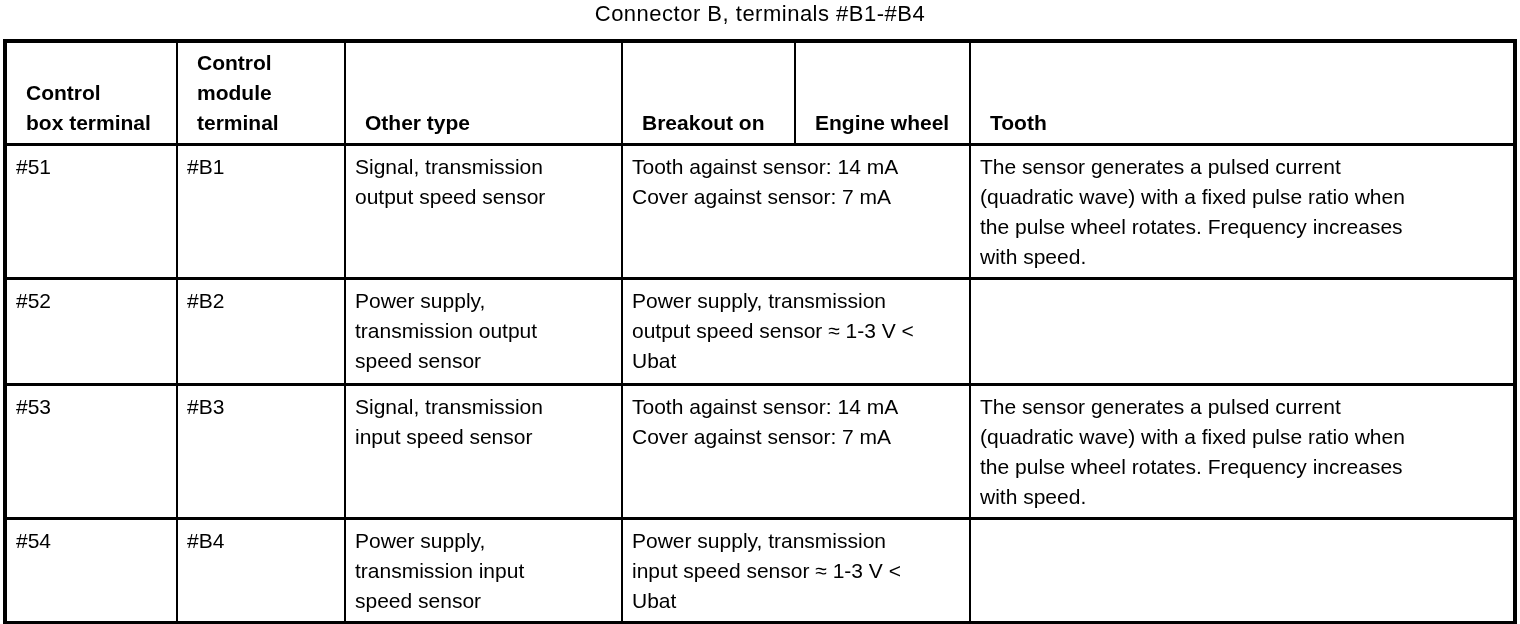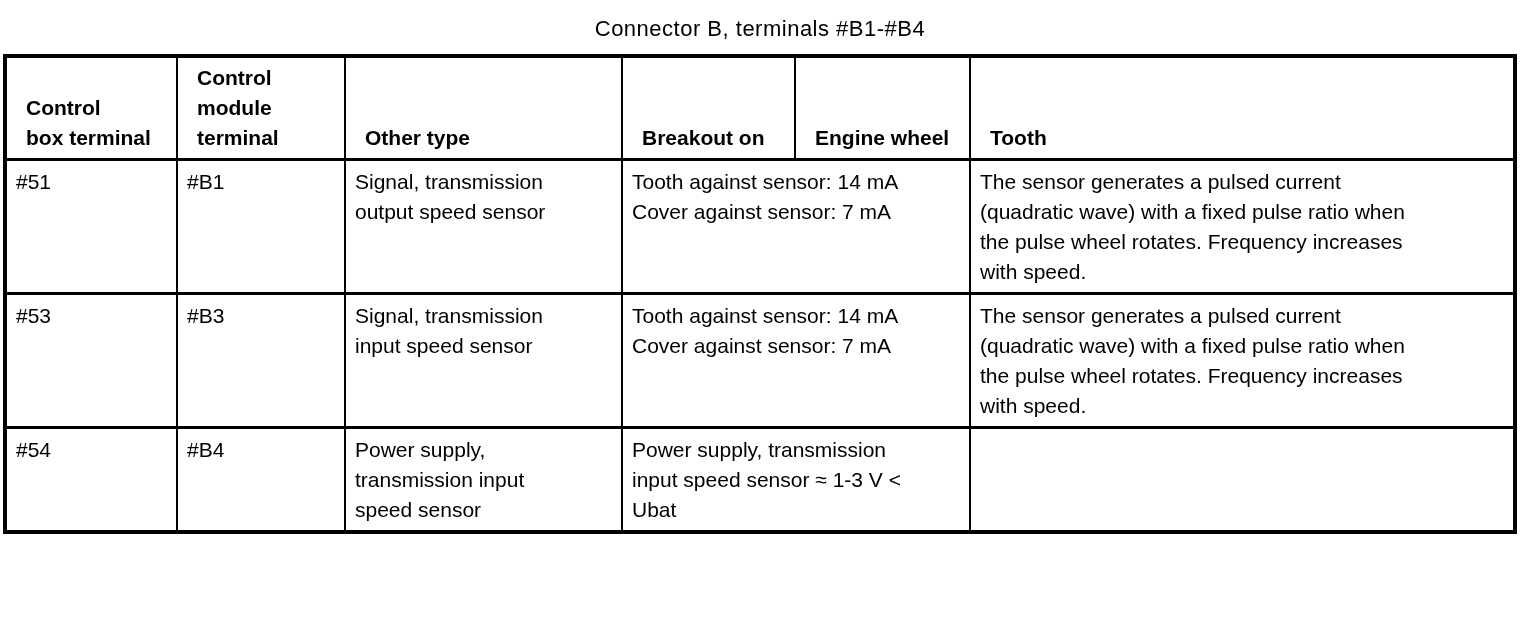--- a/index.html
+++ b/index.html
@@ -17,21 +17,21 @@
   .page {
     width: 1520px;
     height: 624px;
     position: relative;
   }
   .doc-title {
     text-align: center;
     font-size: 22px;
     font-weight: normal;
     margin: 0;
-    padding-top: 16px;
+    padding-top: 1px;
     height: 38px;
     line-height: 26px;
     letter-spacing: 0.5px;
   }
   table.spec-table {
     border-collapse: collapse;
     table-layout: fixed;
     width: 1510px;
     margin-left: 3px;
     background: #ffffff;
@@ -101,20 +101,31 @@
         <td>#B1</td>
         <td>Signal, transmission
 output speed sensor</td>
         <td colspan="2">Tooth against sensor: 14 mA
 Cover against sensor: 7 mA</td>
         <td>The sensor generates a pulsed current
 (quadratic wave) with a fixed pulse ratio when
 the pulse wheel rotates. Frequency increases
 with speed.</td>
       </tr>
+      <tr class="row-1">
+        <td>#52</td>
+        <td>#B2</td>
+        <td>Power supply,
+transmission output
+speed sensor</td>
+        <td colspan="2">Power supply, transmission
+output speed sensor ≈ 1-3 V &lt;
+Ubat</td>
+        <td></td>
+      </tr>
       <tr class="row-2">
         <td>#53</td>
         <td>#B3</td>
         <td>Signal, transmission
 input speed sensor</td>
         <td colspan="2">Tooth against sensor: 14 mA
 Cover against sensor: 7 mA</td>
         <td>The sensor generates a pulsed current
 (quadratic wave) with a fixed pulse ratio when
 the pulse wheel rotates. Frequency increases

